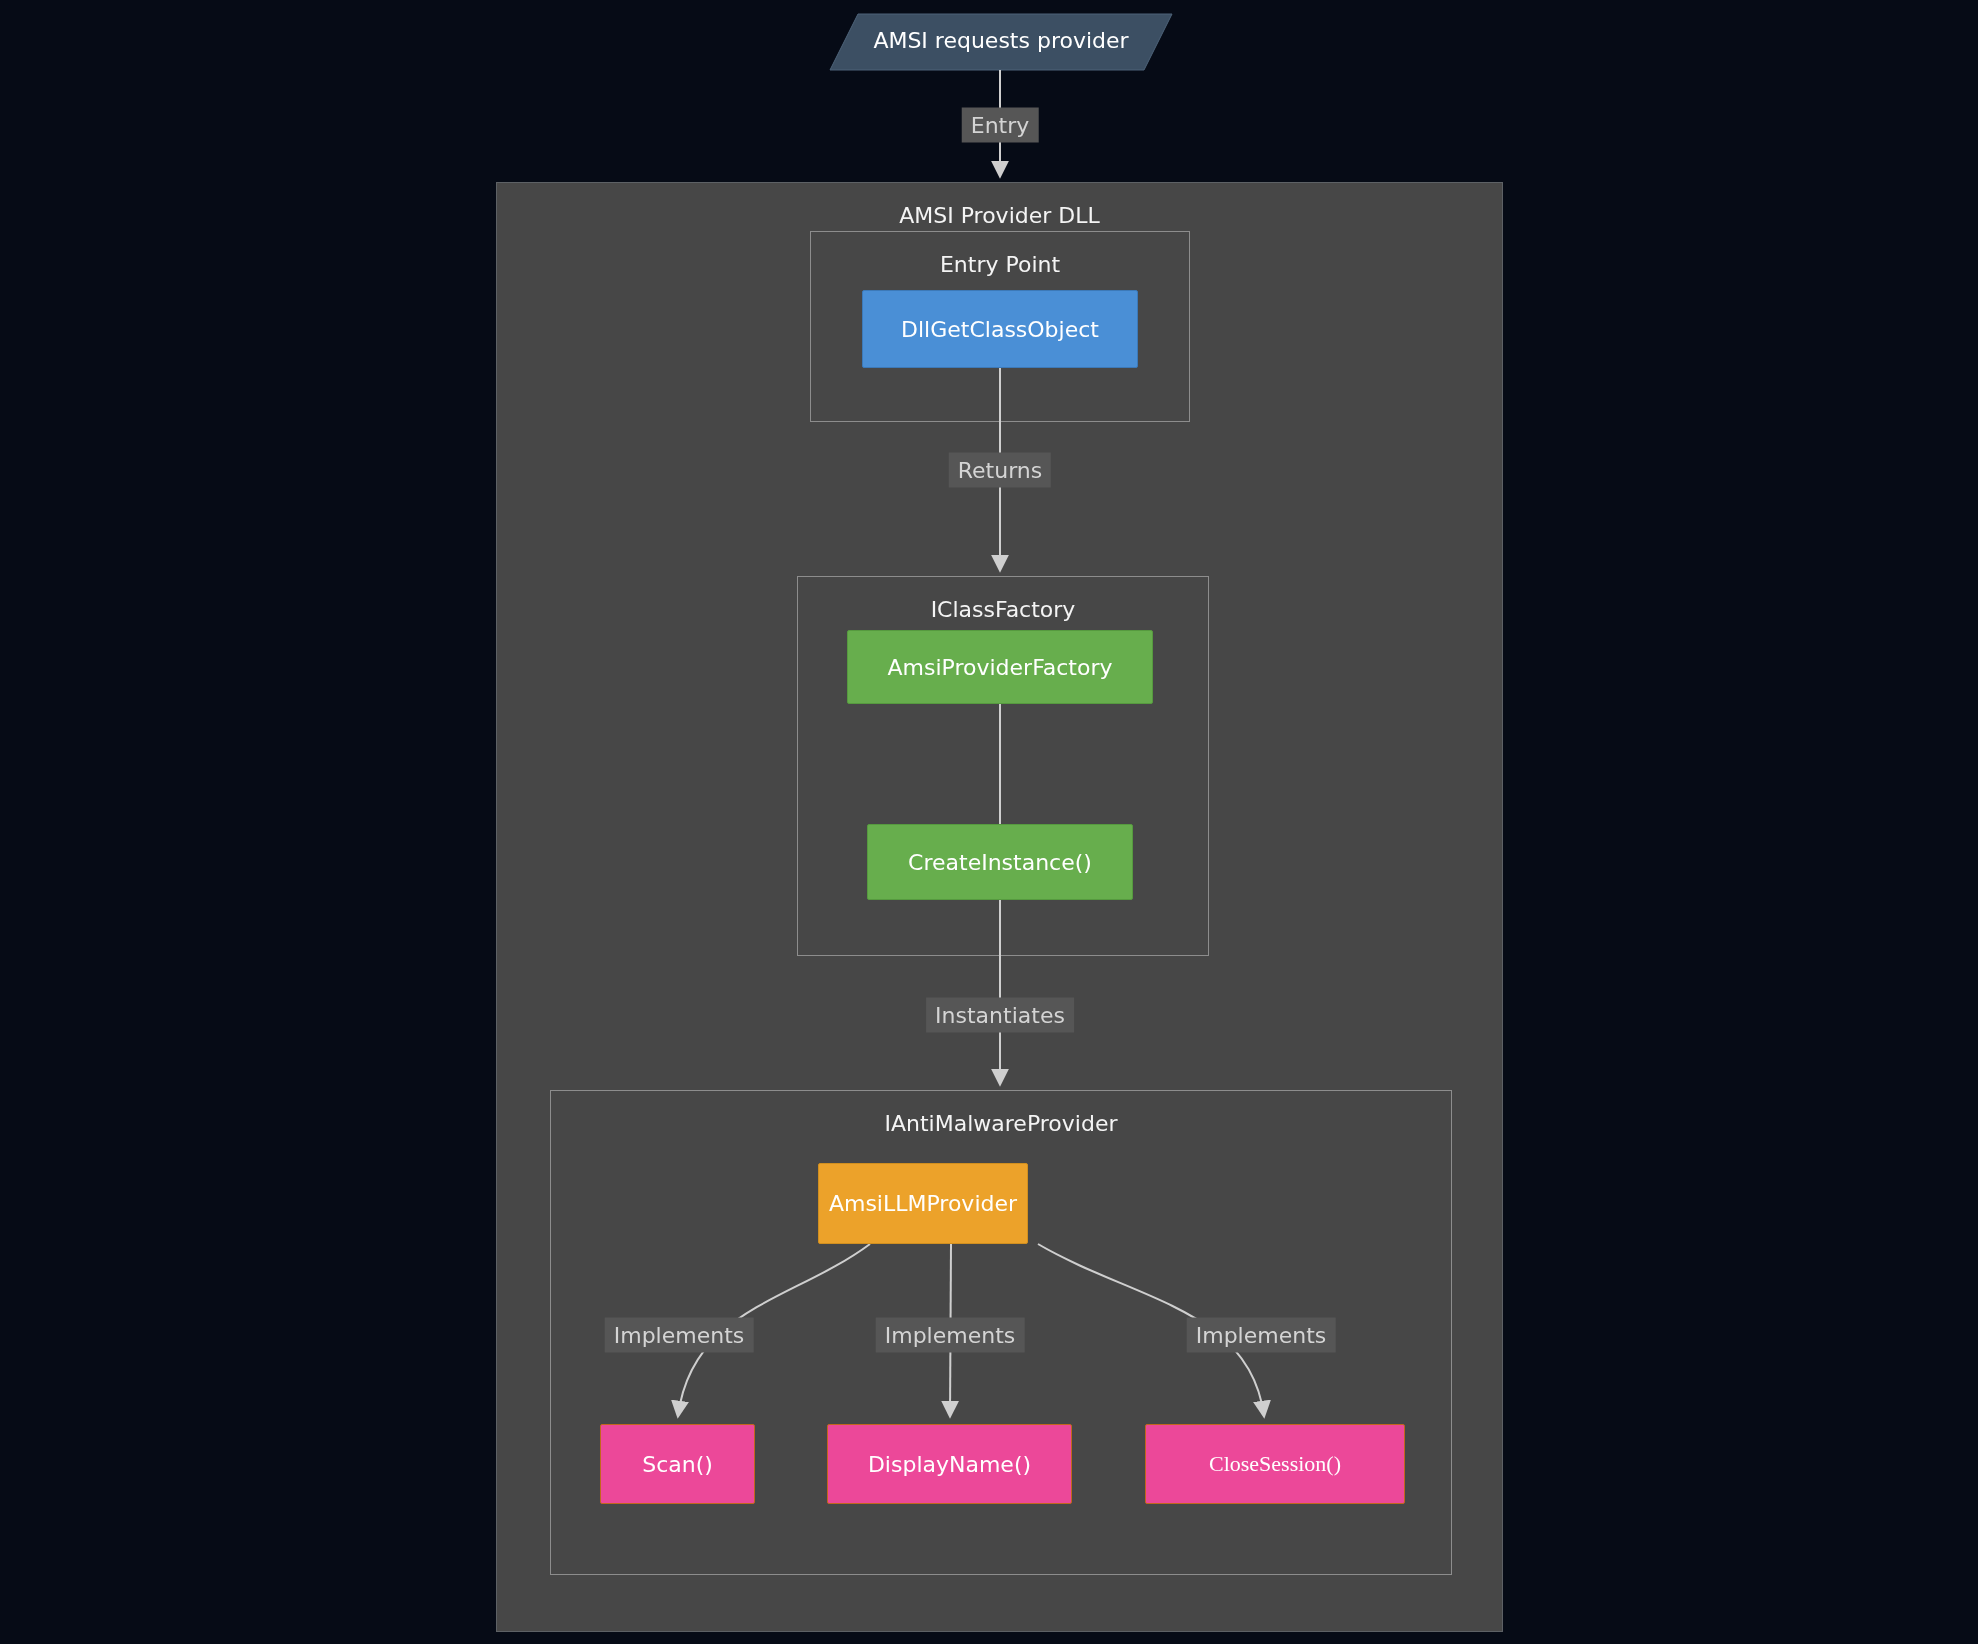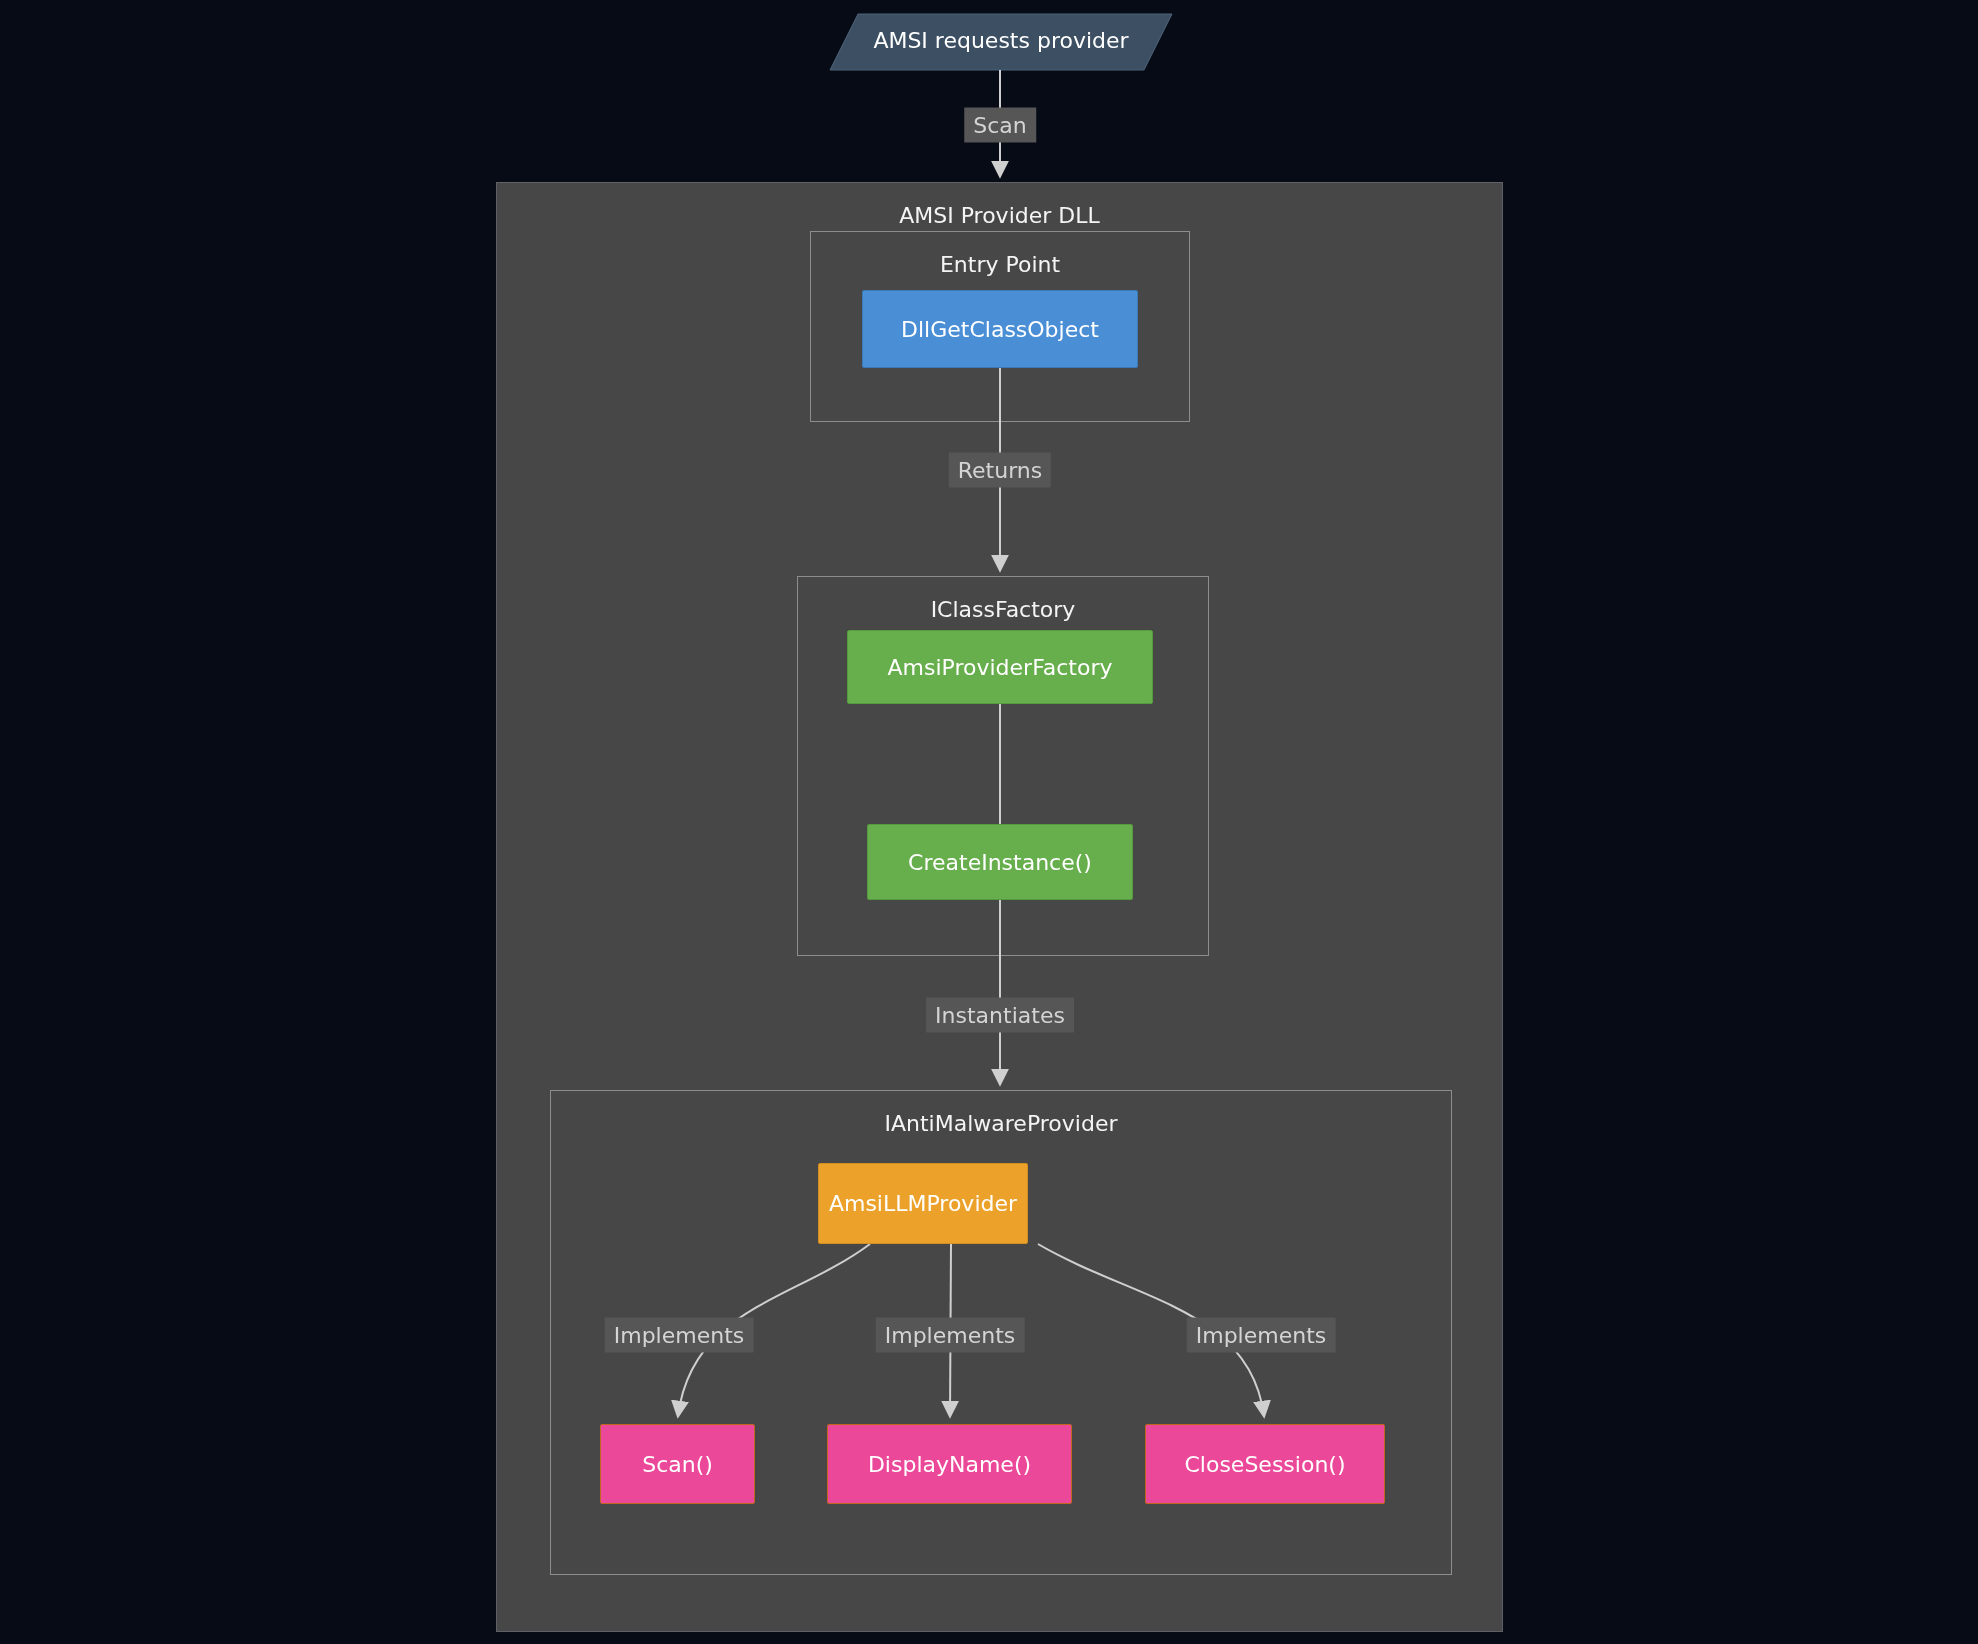--- a/index.html
+++ b/index.html
@@ -122,25 +122,25 @@
   </div>
 
   <div class="node orange" style="left:600px;top:1424px;width:155px;height:80px;">
     <span>Scan()</span>
   </div>
 
   <div class="node orange" style="left:827px;top:1424px;width:245px;height:80px;">
     <span>DisplayName()</span>
   </div>
 
-  <div class="node orange" style="left:1145px;top:1424px;width:240px;height:80px;">
+  <div class="node orange" style="left:1145px;top:1424px;width:260px;height:80px;font-family:Liberation Serif, serif;">
     <span>CloseSession()</span>
   </div>
 
-  <div class="edge-label" style="left:1000px;top:125px;">Scan</div>
+  <div class="edge-label" style="left:1000px;top:125px;">Entry</div>
 
   <div class="edge-label" style="left:1000px;top:470px;">Returns</div>
 
   <div class="edge-label" style="left:1000px;top:1015px;">Instantiates</div>
 
   <div class="edge-label" style="left:679px;top:1335px;">Implements</div>
 
   <div class="edge-label" style="left:950px;top:1335px;">Implements</div>
 
   <div class="edge-label" style="left:1261px;top:1335px;">Implements</div>

